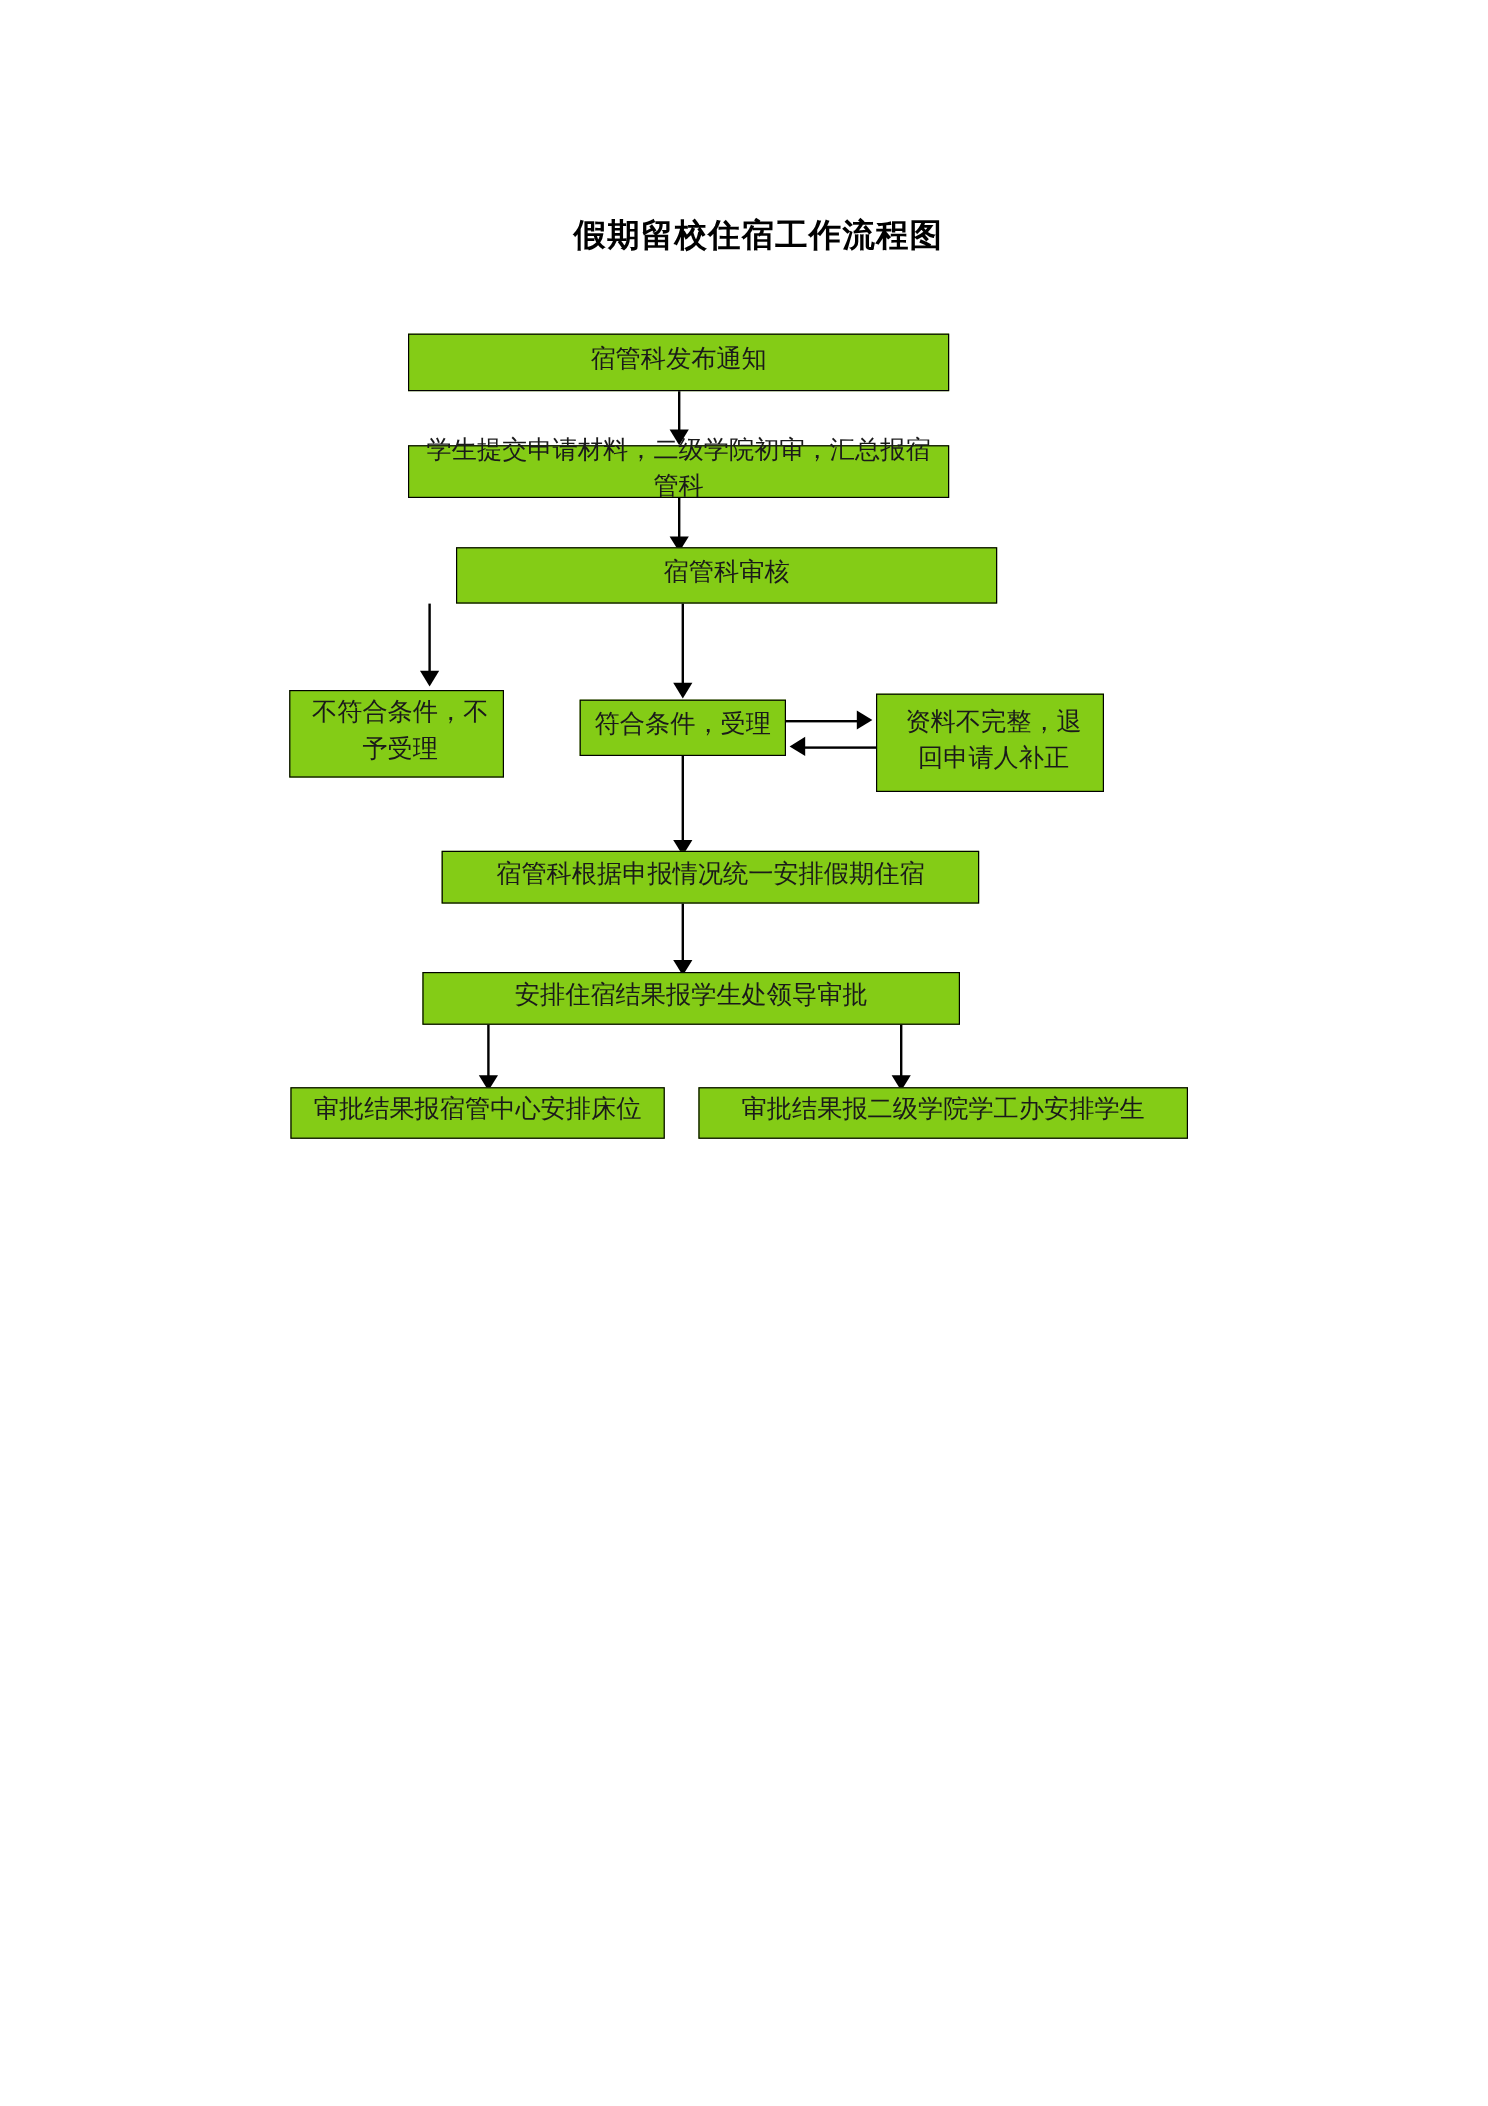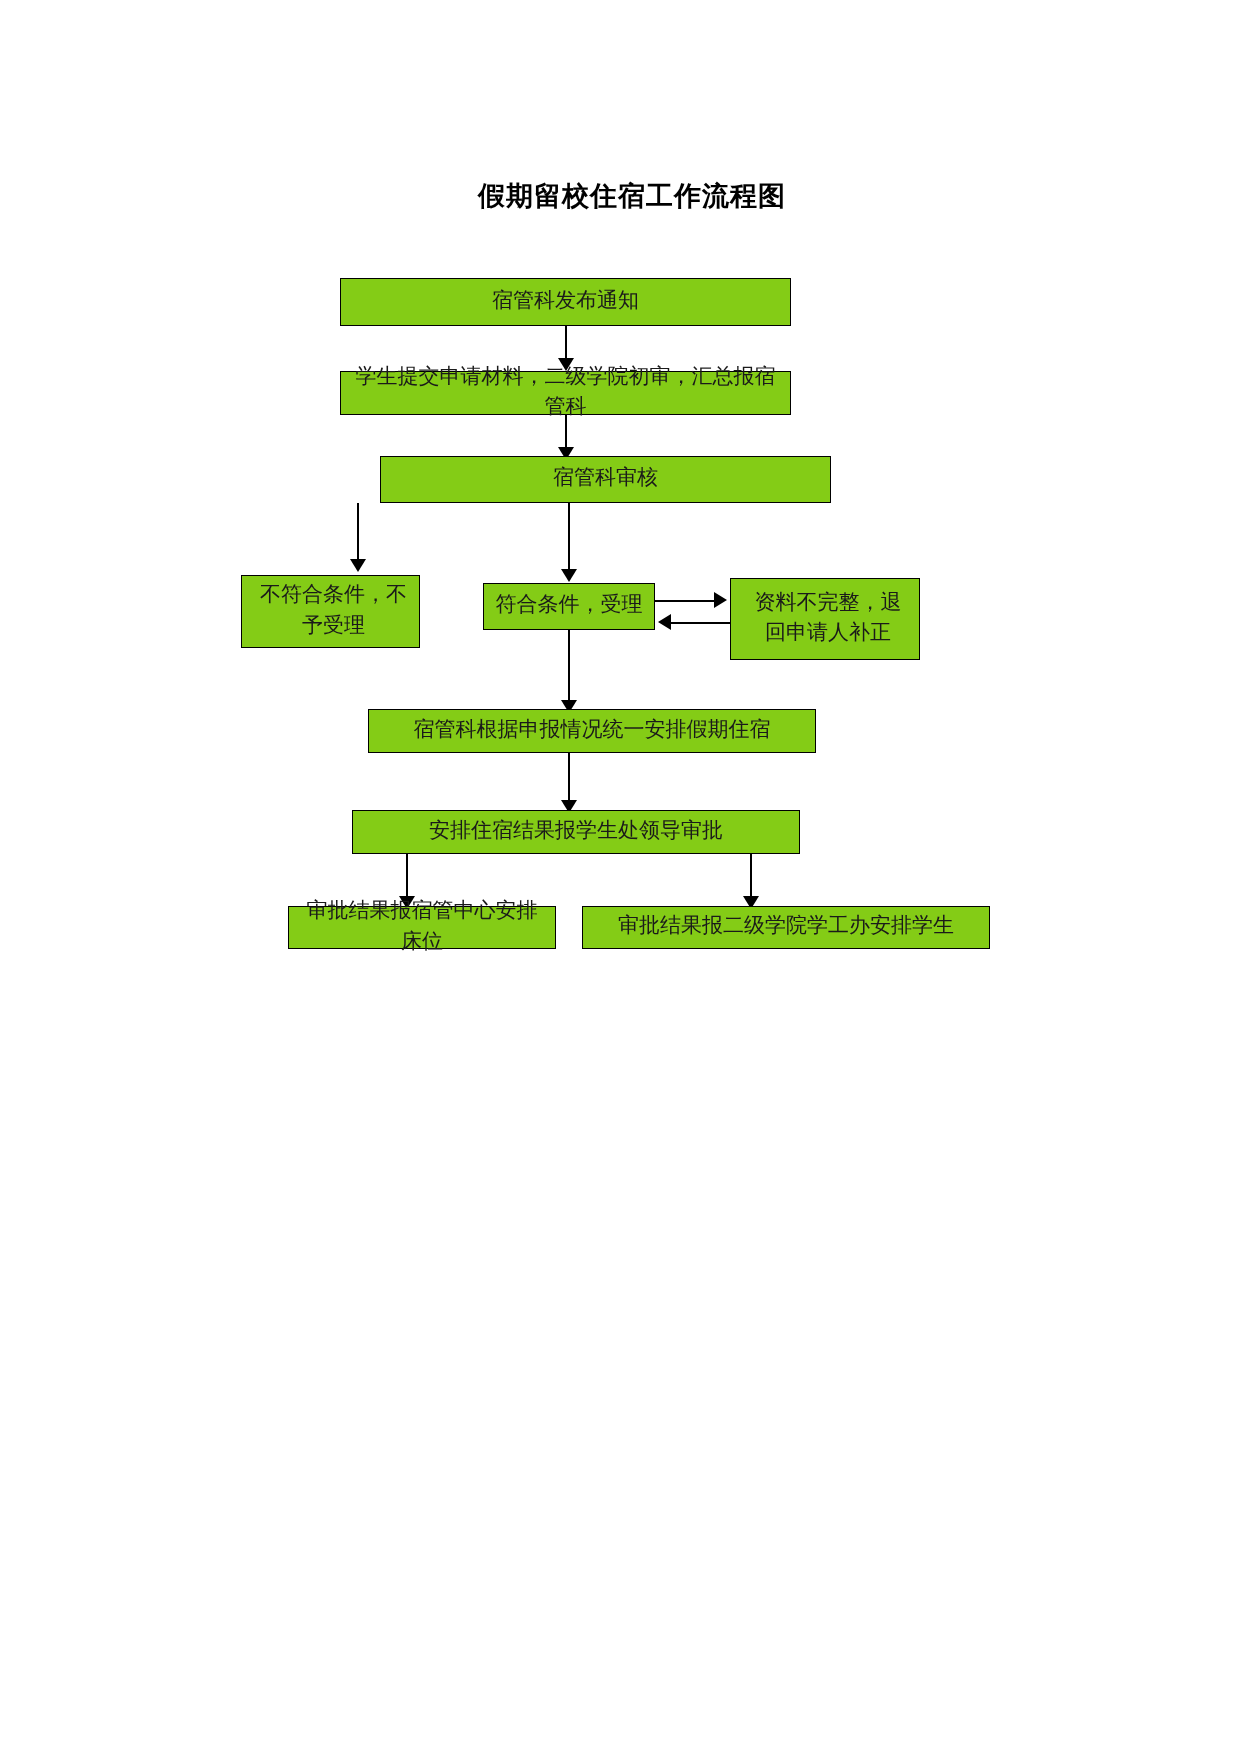--- a/index.html
+++ b/index.html
@@ -141,21 +141,21 @@
   <div class="node" style="left:352px;top:810px;width:448px;height:44px;">
     <span>安排住宿结果报学生处领导审批</span>
   </div>
 
   <div class="vline" style="left:406px;top:854px;height:50px;"></div>
   <div class="arrow-down" style="left:399px;top:896px;"></div>
 
   <div class="vline" style="left:750px;top:854px;height:50px;"></div>
   <div class="arrow-down" style="left:743px;top:896px;"></div>
 
-  <div class="node" style="left:242px;top:906px;width:268px;height:43px;margin-left:46px;">
+  <div class="node" style="left:242px;top:906px;width:312px;height:43px;">
     <span>审批结果报宿管中心安排床位</span>
   </div>
 
   <div class="node" style="left:582px;top:906px;width:408px;height:43px;">
     <span>审批结果报二级学院学工办安排学生</span>
   </div>
 
 </div>
 
 </body></html>

